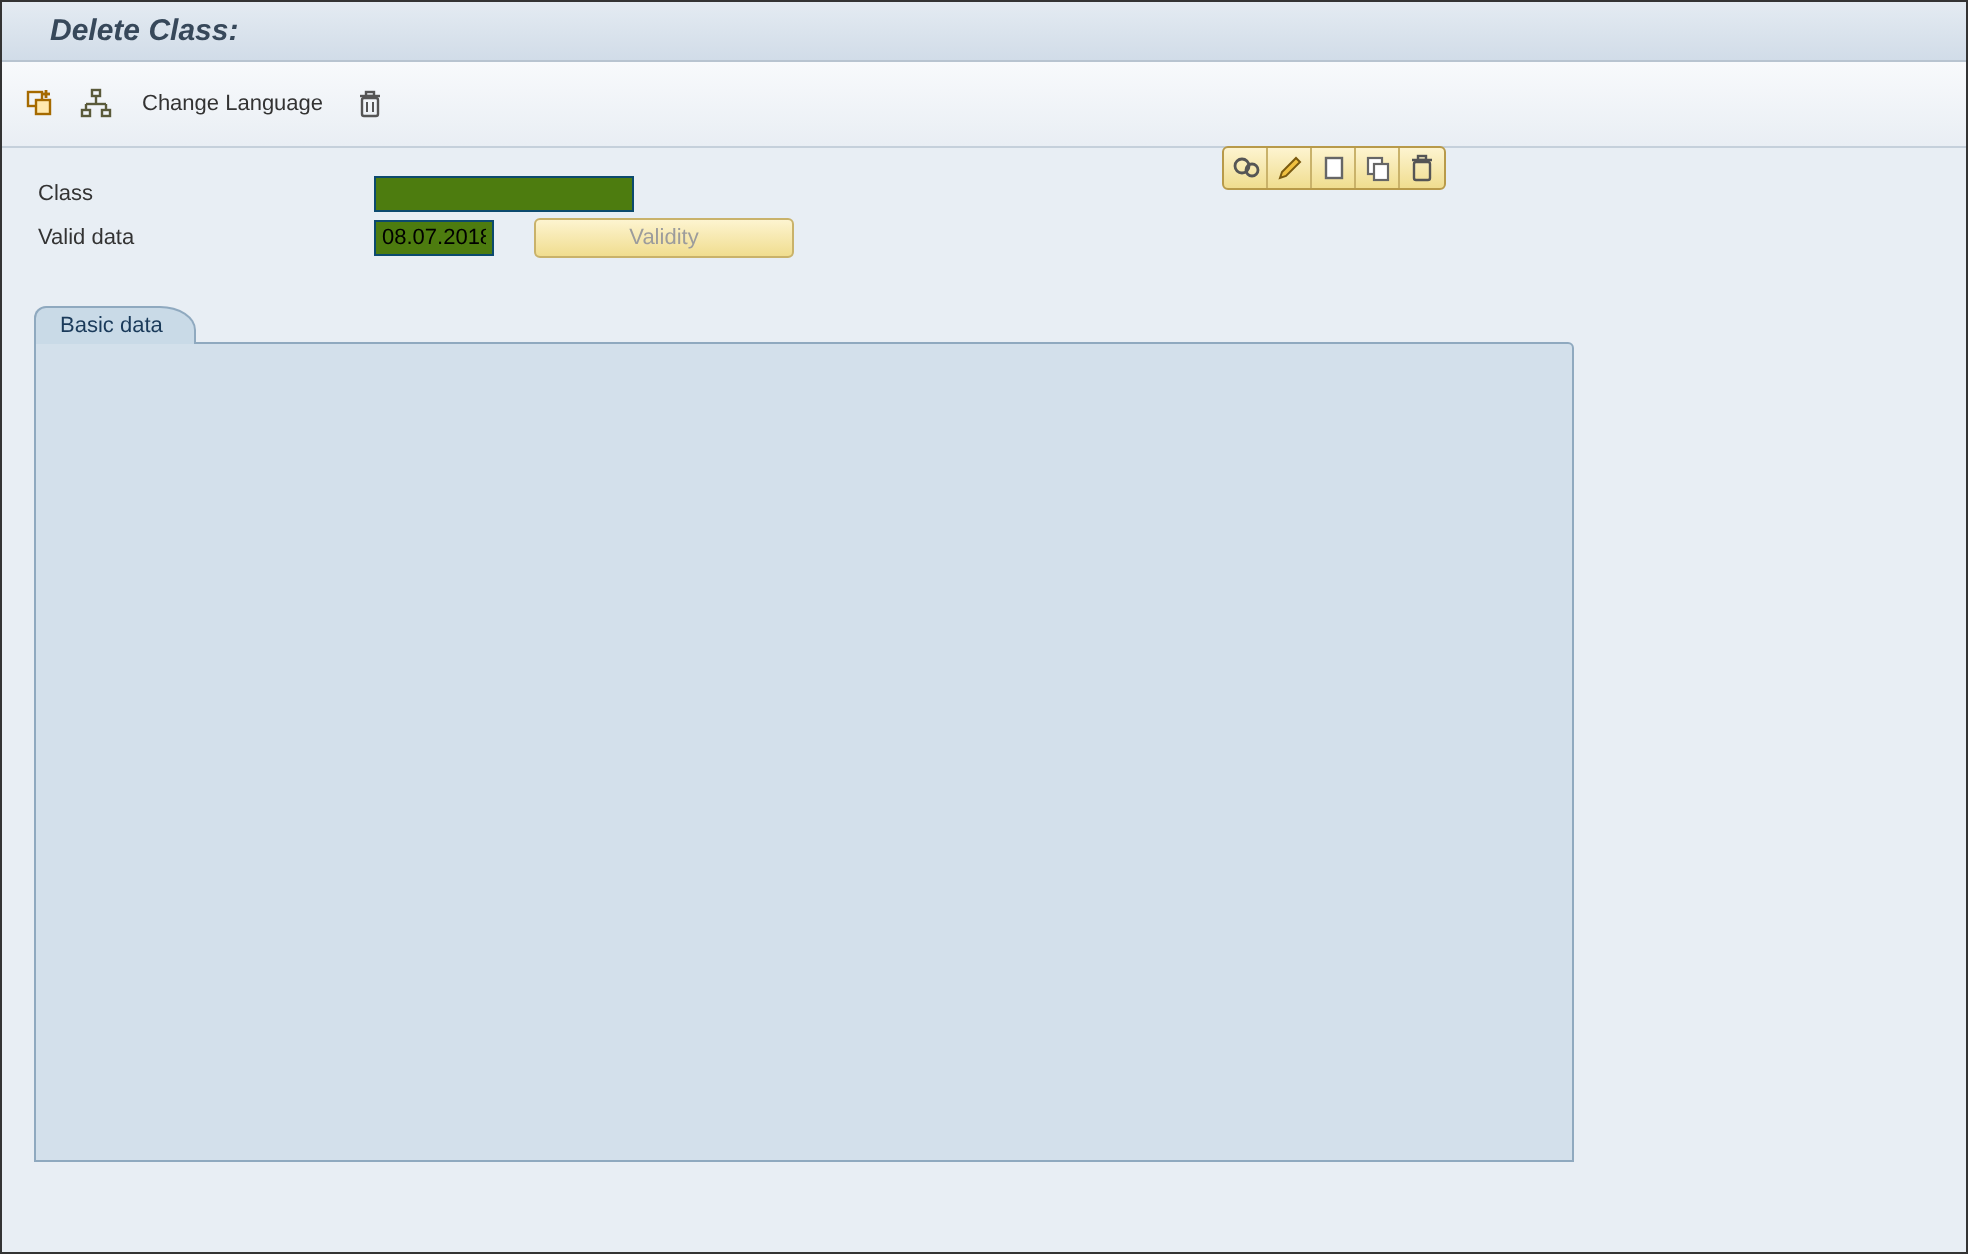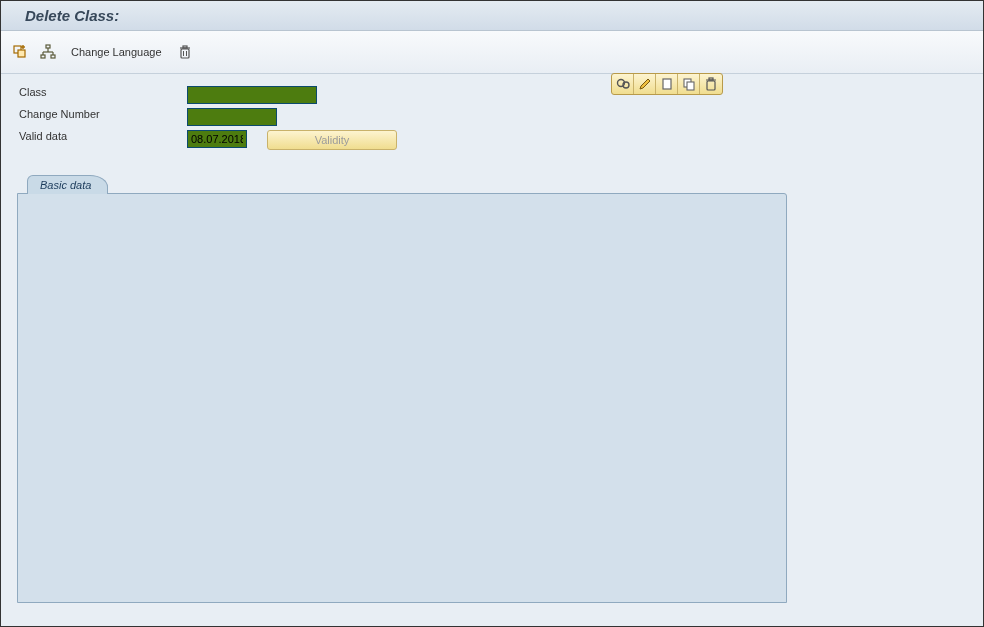--- a/index.html
+++ b/index.html
@@ -56,21 +56,21 @@
       align-items: center;
       color: #333;
       cursor: pointer;
       border-radius: 2px;
     }
     .content {
       padding: 12px 16px;
     }
     .form-row {
       display: flex;
-      align-items: flex-start;
+      align-items: center;
       height: 21px;
       margin-bottom: 1px;
     }
     .form-label {
       width: 170px;
       color: #333;
       padding-left: 2px;
     }
     .text-input {
       height: 18px;
@@ -128,23 +128,21 @@
       position: relative;
       display: inline-block;
       background: #c9dae7;
       border: 1px solid #8fa9bf;
       border-bottom: none;
       padding: 3px 16px 3px 12px;
       border-top-left-radius: 6px;
       border-top-right-radius: 18px 12px;
       color: #1a3a5a;
       z-index: 2;
-      margin-left: 10px;
-      cursor: pointer;
-      font-style: italic;
+      cursor: pointer;
     }
     .tab-body {
       border: 1px solid #8fa9bf;
       background: #d3e0eb;
       height: 410px;
       width: 770px;
       margin-top: -1px;
       border-top-right-radius: 3px;
     }
     .watermark {
@@ -236,24 +234,20 @@
 </div>
 
 <div class="content">
 
   <div class="form-row">
     <span class="form-label">Class</span>
     <input type="text" class="text-input class-input" value="" style="">
   </div>
 
 
-  <div class="form-row">
-    <span class="form-label">Change Number</span>
-    <input type="text" class="text-input change-input" value="" style="">
-  </div>
 
   <div class="form-row">
     <span class="form-label">Valid data</span>
     <input type="text" class="text-input date-input" value="08.07.2018" style="">
     <button class="validity-btn">Validity</button>
   </div>
 
   <div class="tab-container">
     <div class="tab">
       <span>Basic data</span>

